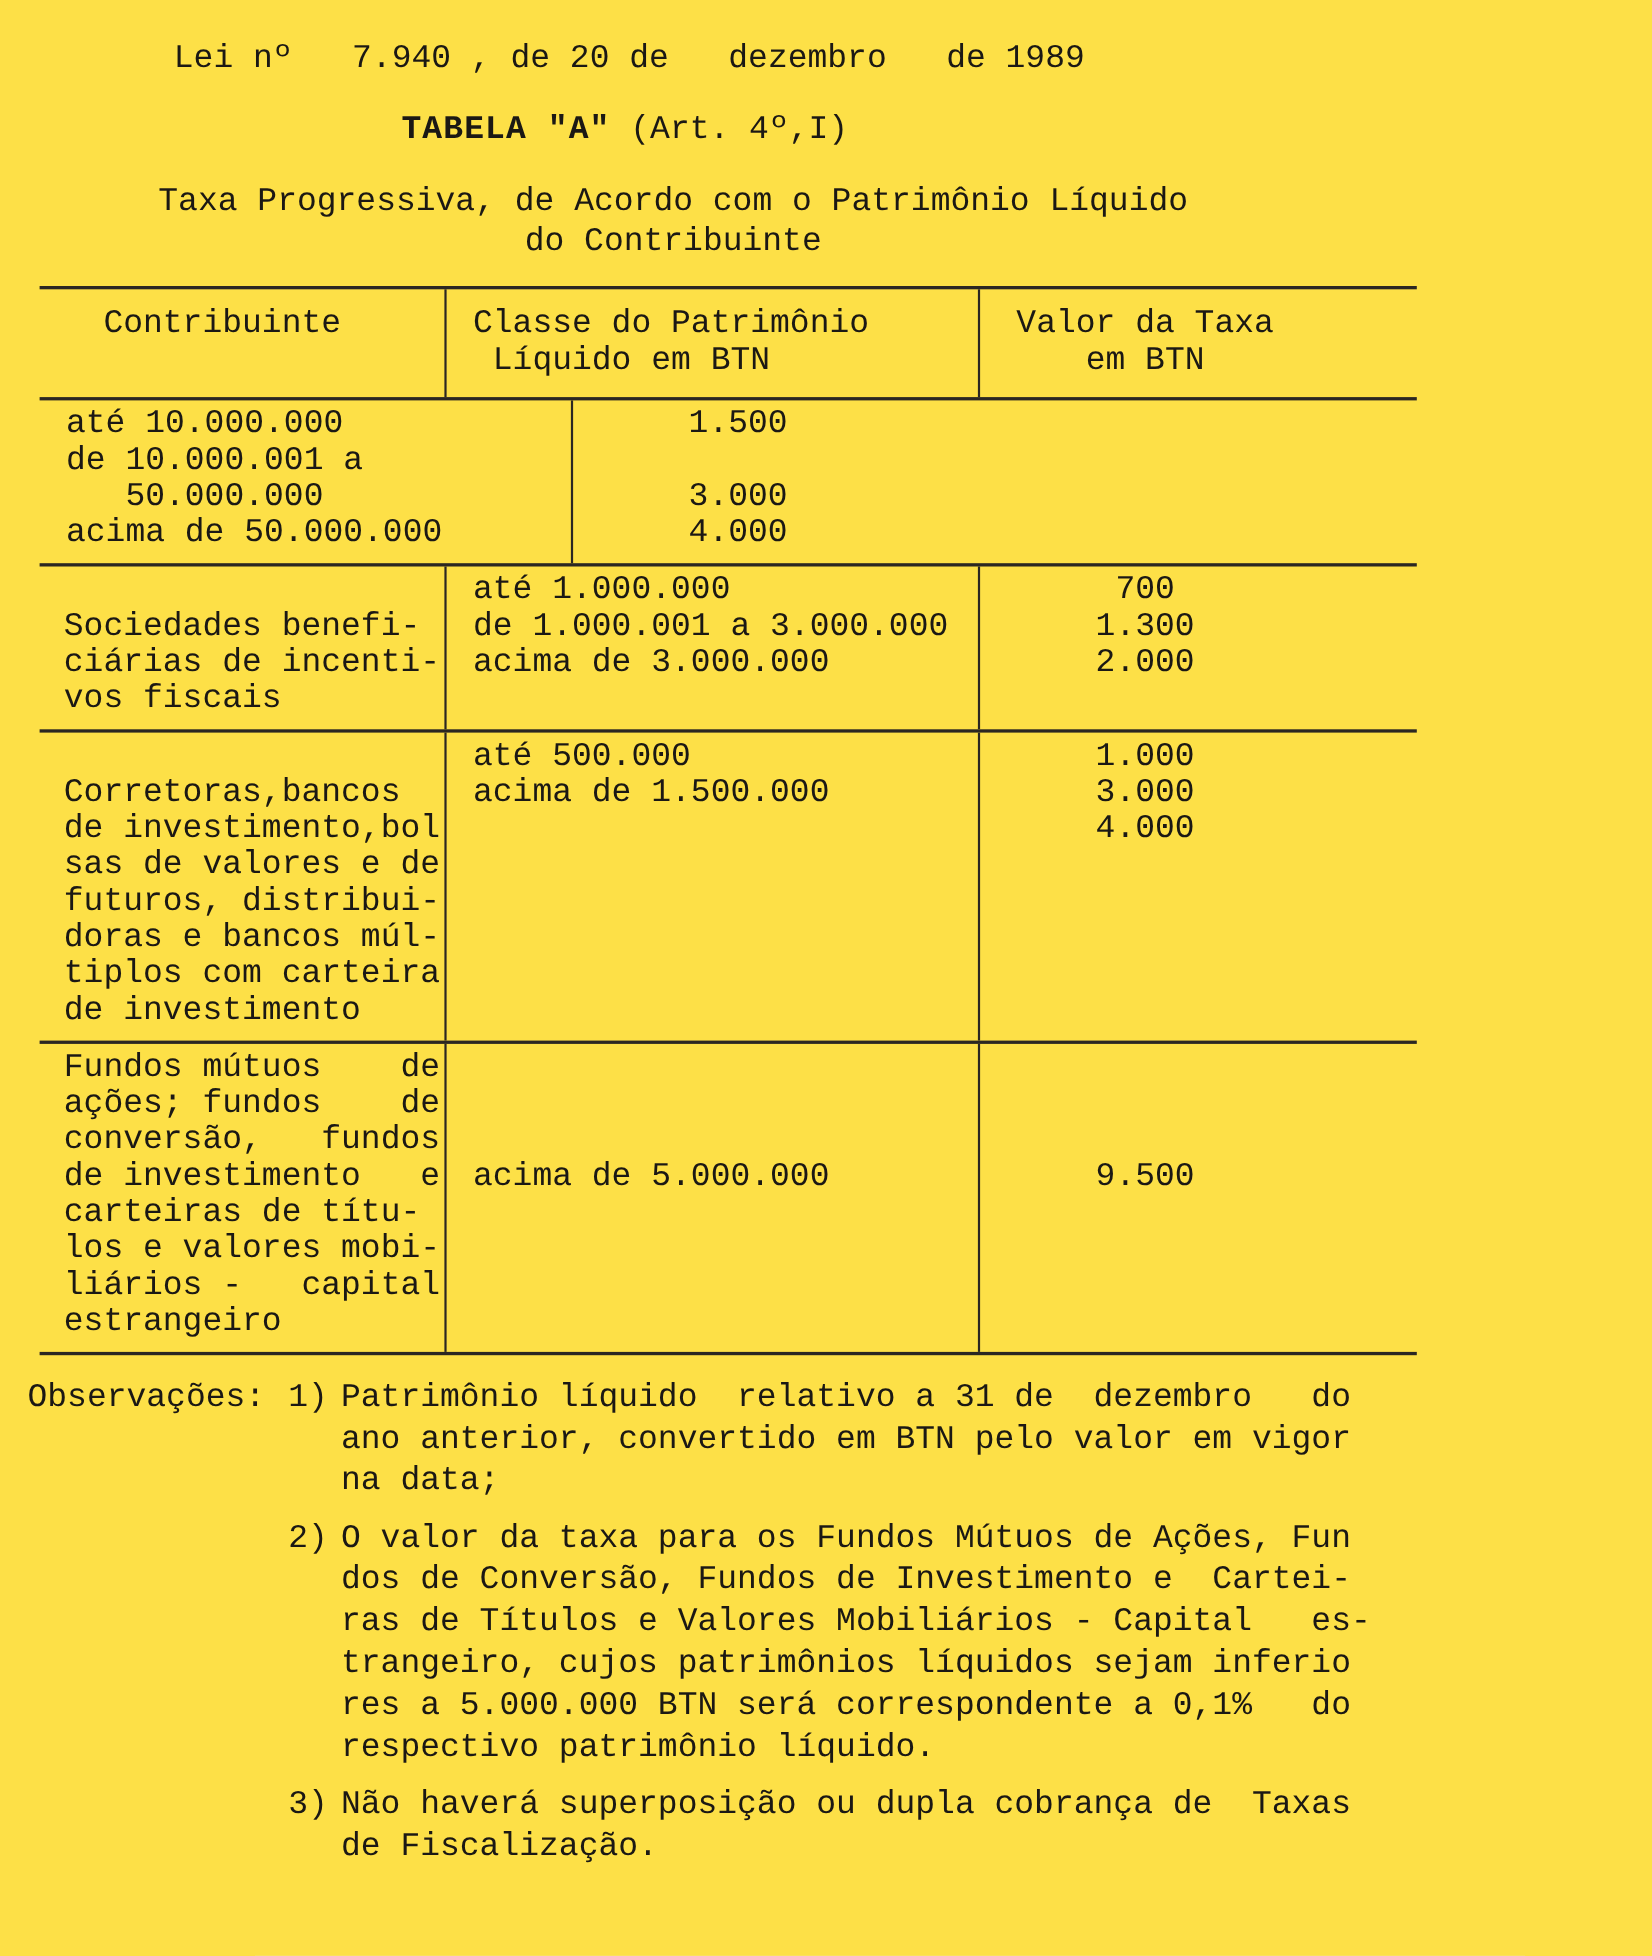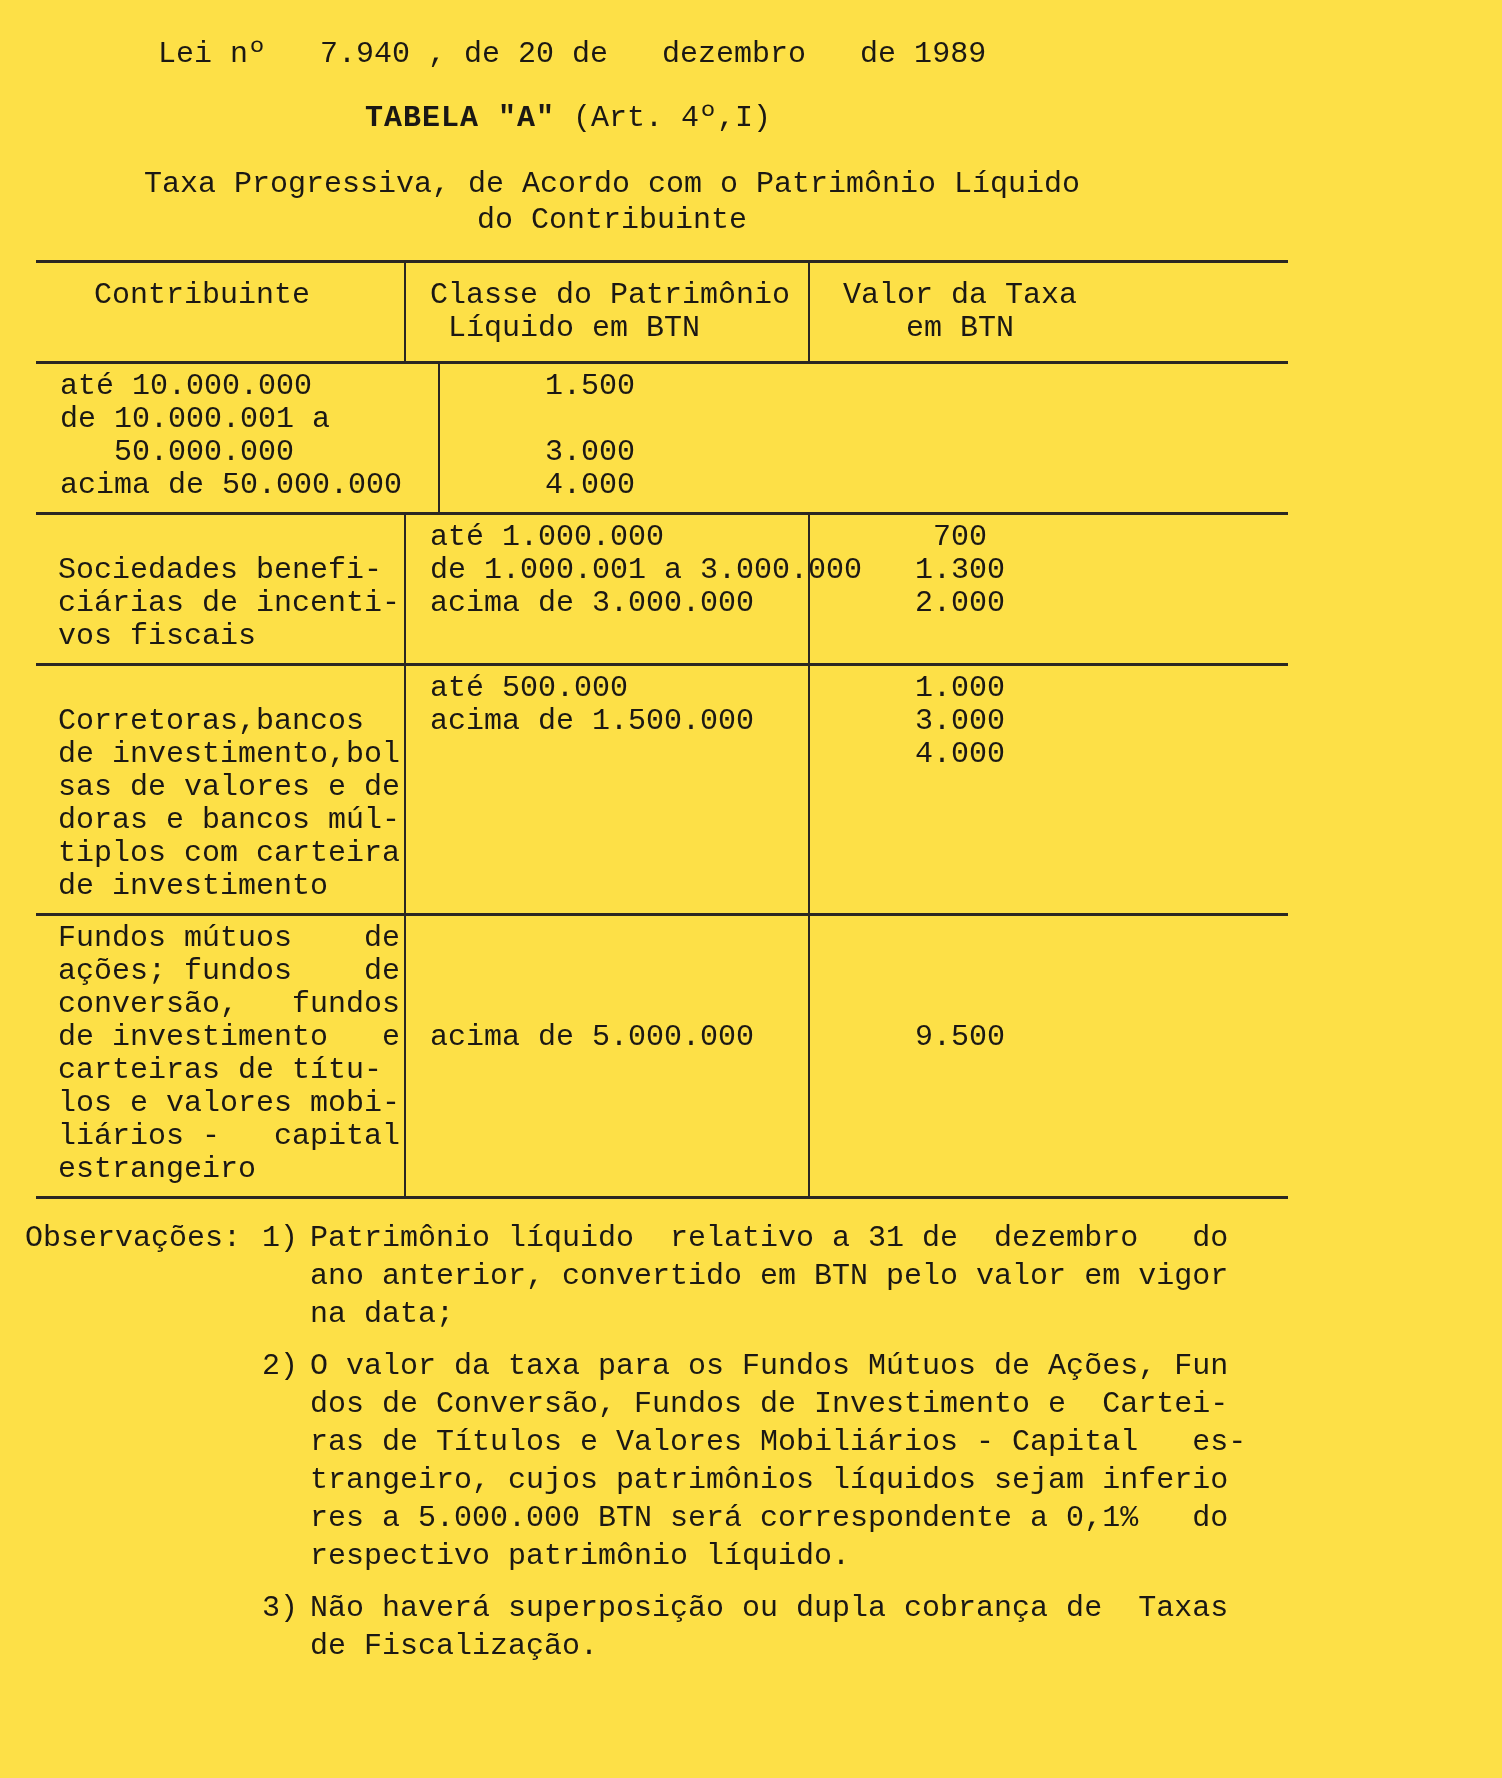--- a/index.html
+++ b/index.html
@@ -38,21 +38,21 @@
     border-top: 3px solid #2b2722;
     border-bottom: 3px solid #2b2722;
     width: 1252px;
     margin-left: 36px;
   }
   .tr { display: flex; border-bottom: 3px solid #2b2722; }
   .tr:last-child { border-bottom: none; }
   .td { padding: 6px 0 10px 0; }
   .td .line { line-height: 33px; min-height: 33px; white-space: pre; }
   .c0 { width: 370px; padding-left: 22px; border-right: 2px solid #2b2722; }
-  .c1 { width: 404px; padding-left: 24px; border-right: 2px solid #2b2722; }
+  .c1 { width: 485px; padding-left: 24px; border-right: 2px solid #2b2722; }
   .c2 { width: 396px; text-align: center; padding-right: 96px; }
   .thead .td { padding-top: 16px; padding-bottom: 16px; }
 
   
   .obs { display: flex; margin-top: 20px; }
   .obs-label { width: 262px; padding-left: 25px; flex: none; white-space: pre; line-height: 38px; }
   .obs-items { flex: 1; }
   .obs-item { display: flex; }
   .obs-item + .obs-item { margin-top: 14px; }
   .obs-num { width: 48px; flex: none; line-height: 38px; white-space: pre; }
@@ -116,20 +116,21 @@
             <div class="line">1.300</div>
             <div class="line">2.000</div>
           </div>
         </div>
         <div class="tr">
           <div class="td c0">
             <div class="line">&nbsp;</div>
             <div class="line">Corretoras,bancos</div>
             <div class="line">de investimento,bol</div>
             <div class="line">sas de valores e de</div>
+            <div class="line">futuros, distribui-</div>
             <div class="line">doras e bancos múl-</div>
             <div class="line">tiplos com carteira</div>
             <div class="line">de investimento</div>
           </div>
           <div class="td c1">
             <div class="line">até 500.000</div>
             <div class="line">acima de 1.500.000</div>
           </div>
           <div class="td c2">
             <div class="line">1.000</div>

